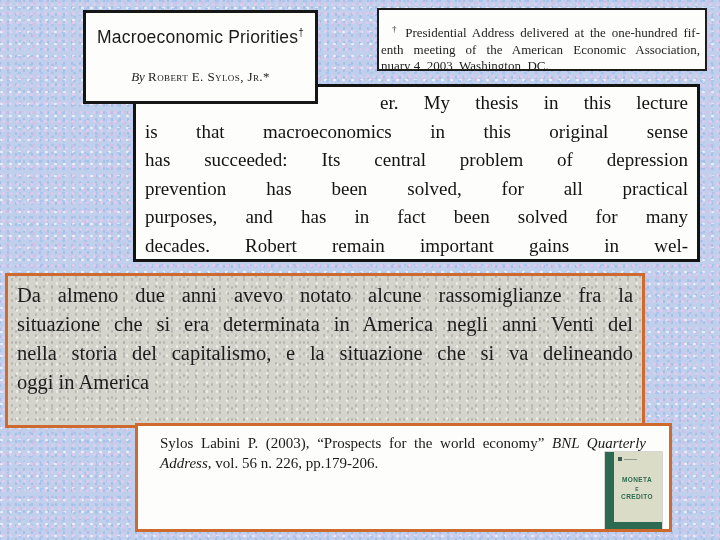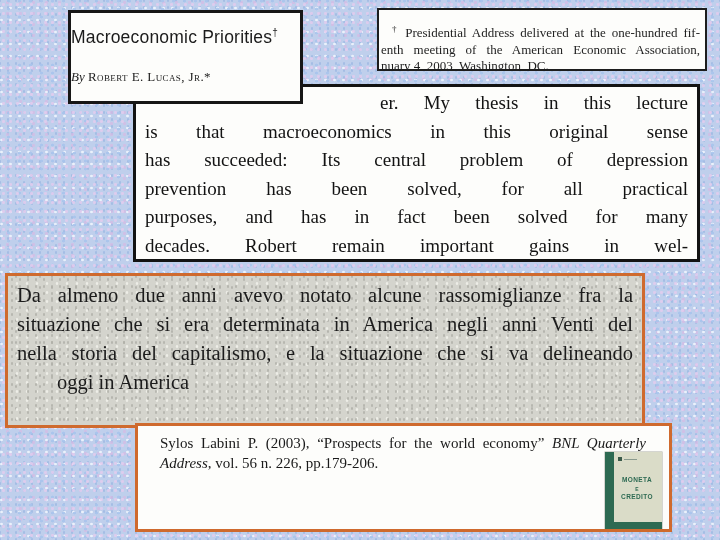--- a/index.html
+++ b/index.html
@@ -18,21 +18,21 @@
       radial-gradient(circle, rgba(168,196,236,.9) 0 1.1px, transparent 1.7px),
       radial-gradient(circle, rgba(246,250,255,.8) 0 1px, transparent 1.6px),
       radial-gradient(circle, rgba(214,186,228,.7) 0 1.3px, transparent 2px),
       radial-gradient(circle, rgba(150,180,225,.65) 0 1px, transparent 1.5px);
     background-size:7px 9px, 11px 8px, 9px 12px, 13px 11px, 8px 7px;
     background-position:0 0, 3px 5px, 6px 2px, 1px 8px, 4px 4px;
   }
   .card{position:absolute;background:var(--card_white);}
 
   
-  .title-card{left:68px;top:10px;width:235px;height:94px;border:3px solid var(--border_black);z-index:30;text-align:left;}
+  .title-card{left:83px;top:10px;width:235px;height:94px;border:3px solid var(--border_black);z-index:30;text-align:center;}
   .title-card h1{margin-top:14px;font-family:"Liberation Sans",sans-serif;font-size:17.5px;font-weight:normal;letter-spacing:.2px;color:#1b1b1b;}
   .title-card h1 sup{font-size:10px;}
   .title-card .byline{margin-top:21px;font-size:13px;color:#1d1d1d;}
   .title-card .byline em{font-style:italic;}
   .title-card .byline .sc{font-variant:small-caps;letter-spacing:.4px;}
 
   
   .footnote-card{left:377px;top:8px;width:330px;height:63px;border:2px solid #1d1d1d;z-index:10;
     padding:11px 5px 0 2px;font-size:13px;line-height:16.5px;color:#1e1e1e;overflow:hidden;}
   .fline{text-align:justify;text-align-last:justify;white-space:nowrap;}
@@ -50,21 +50,21 @@
   .quote-card{left:5px;top:273px;width:640px;height:155px;border:3px solid var(--accent_orange);z-index:5;
     padding:5px 9px 0 9px;font-size:20.5px;line-height:29px;color:#1c1c1c;overflow:hidden;
     background-color:var(--quote_bg);
     background-image:
       radial-gradient(circle, rgba(176,176,168,.8) 0 1px, transparent 1.5px),
       radial-gradient(circle, rgba(240,240,234,.9) 0 1px, transparent 1.6px),
       radial-gradient(circle, rgba(150,150,144,.5) 0 1px, transparent 1.4px);
     background-size:8px 7px, 10px 9px, 12px 11px;
     background-position:0 0, 4px 3px, 2px 6px;}
   .qline{text-align:justify;text-align-last:justify;}
-  .qline.last{text-align-last:left;margin-left:40px;}
+  .qline.last{text-align-last:left;}
 
   
   .citation-card{left:135px;top:423px;width:537px;height:109px;border:3px solid var(--accent_orange);z-index:15;
     padding:7px 0 0 22px;font-size:15px;line-height:20px;color:#1a1a1a;overflow:hidden;}
   .citation-text{width:486px;}
   .cline1{text-align:justify;text-align-last:justify;white-space:nowrap;}
   .citation-text em{font-style:italic;}
 
   
   .book-cover{position:absolute;left:467px;top:26px;width:57px;height:79px;background:var(--book_cover);
@@ -78,21 +78,21 @@
     letter-spacing:.4px;color:var(--book_green);}
   .book-title .mid{font-size:5px;}
 </style>
 </head>
 <body>
 
 <div class="slide">
 
   <section class="card title-card">
     <h1><span>Macroeconomic Priorities</span><sup>†</sup></h1>
-    <p class="byline"><em>By</em> <span class="sc">Robert E. Lucas, Jr.*</span></p>
+    <p class="byline"><em>By</em> <span class="sc">Robert E. Sylos, Jr.*</span></p>
   </section>
 
   <section class="card footnote-card">
     <p class="fline first"><sup>†</sup> <span>Presidential Address delivered at the one-hundred fif-</span></p>
     <p class="fline">enth meeting of the American Economic Association,</p>
     <p class="fline last">nuary 4, 2003, Washington, DC.</p>
   </section>
 
   <section class="card excerpt-card">
     <p class="eline first">er. My thesis in this lecture</p>

